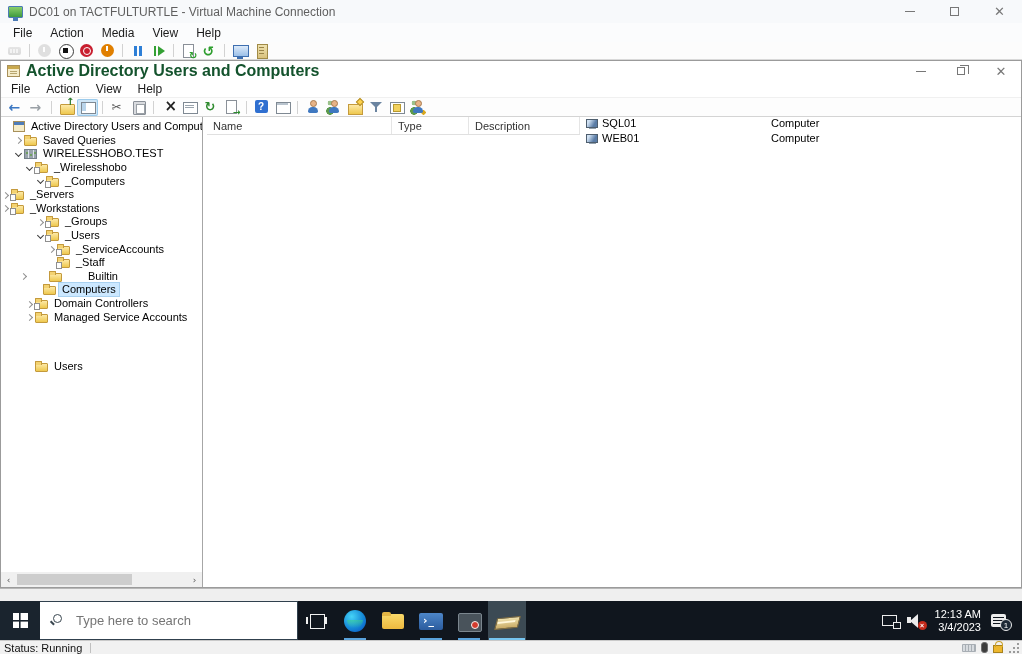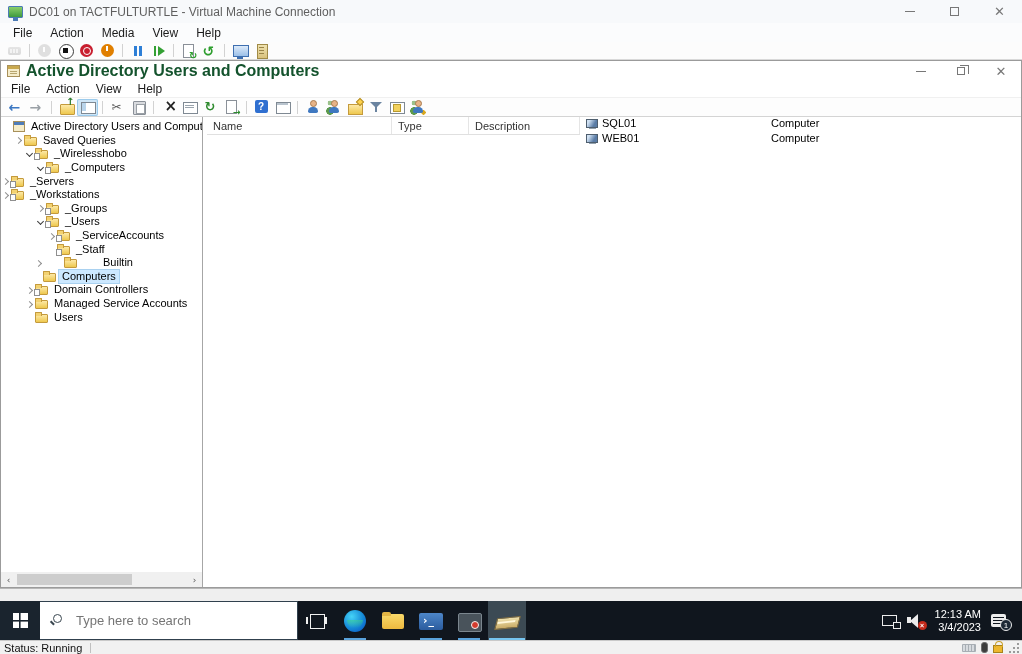--- a/index.html
+++ b/index.html
@@ -344,20 +344,25 @@
             <div class="trow" style="padding-left: 2px;">
               <span class="chev none"></span>
               <span class="ti ic-console"></span>
               <span class="tlabel">Active Directory Users and Computers [DC01.</span>
             </div>
             <div class="trow" style="padding-left: 13px;">
               <span class="chev closed"></span>
               <span class="ti ic-folder"></span>
               <span class="tlabel">Saved Queries</span>
             </div>
+            <div class="trow" style="padding-left: 13px;">
+              <span class="chev open"></span>
+              <span class="ti ic-domain"></span>
+              <span class="tlabel">WIRELESSHOBO.TEST</span>
+            </div>
             <div class="trow" style="padding-left: 24px;">
               <span class="chev open"></span>
               <span class="ti ic-ou"></span>
               <span class="tlabel">_Wirelesshobo</span>
             </div>
             <div class="trow" style="padding-left: 35px;">
               <span class="chev open"></span>
               <span class="ti ic-ou"></span>
               <span class="tlabel">_Computers</span>
             </div>
@@ -384,41 +389,41 @@
             <div class="trow" style="padding-left: 46px;">
               <span class="chev closed"></span>
               <span class="ti ic-ou"></span>
               <span class="tlabel">_ServiceAccounts</span>
             </div>
             <div class="trow" style="padding-left: 46px;">
               <span class="chev none"></span>
               <span class="ti ic-ou"></span>
               <span class="tlabel">_Staff</span>
             </div>
-            <div class="trow" style="padding-left: 33px; gap: 20px;">
+            <div class="trow" style="padding-left: 18px; gap: 20px;">
               <span class="chev closed"></span>
               <span class="ti ic-folder"></span>
               <span class="tlabel">Builtin</span>
             </div>
             <div class="trow" style="padding-left: 32px;">
               <span class="chev none"></span>
               <span class="ti ic-folder"></span>
               <span class="tlabel selected">Computers</span>
             </div>
             <div class="trow" style="padding-left: 24px;">
               <span class="chev closed"></span>
               <span class="ti ic-ou"></span>
               <span class="tlabel">Domain Controllers</span>
             </div>
             <div class="trow" style="padding-left: 24px;">
               <span class="chev closed"></span>
               <span class="ti ic-folder"></span>
               <span class="tlabel">Managed Service Accounts</span>
             </div>
-            <div class="trow" style="padding-left: 24px;">
+            <div class="trow" style="padding-left: 24px; margin-top: 36px;">
               <span class="chev none"></span>
               <span class="ti ic-folder"></span>
               <span class="tlabel">Users</span>
             </div>
           </div>
         <div class="hscroll">
           <span class="harrow">‹</span>
           <span class="hthumb"></span>
           <span class="harrow right">›</span>
         </div>

